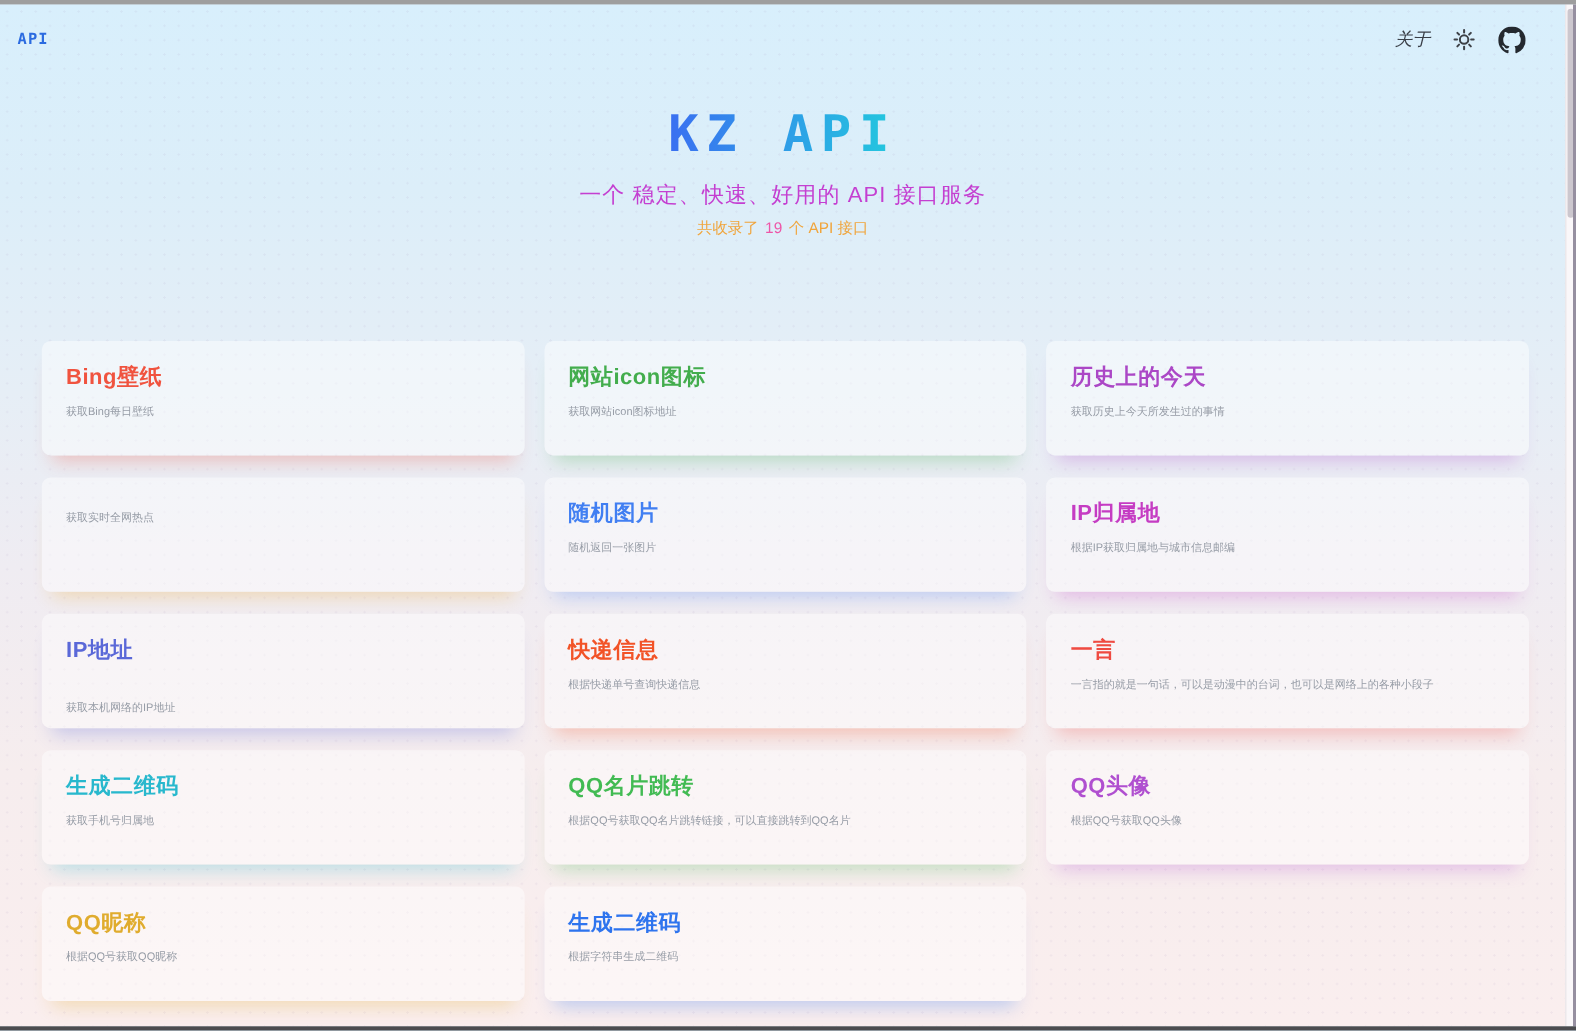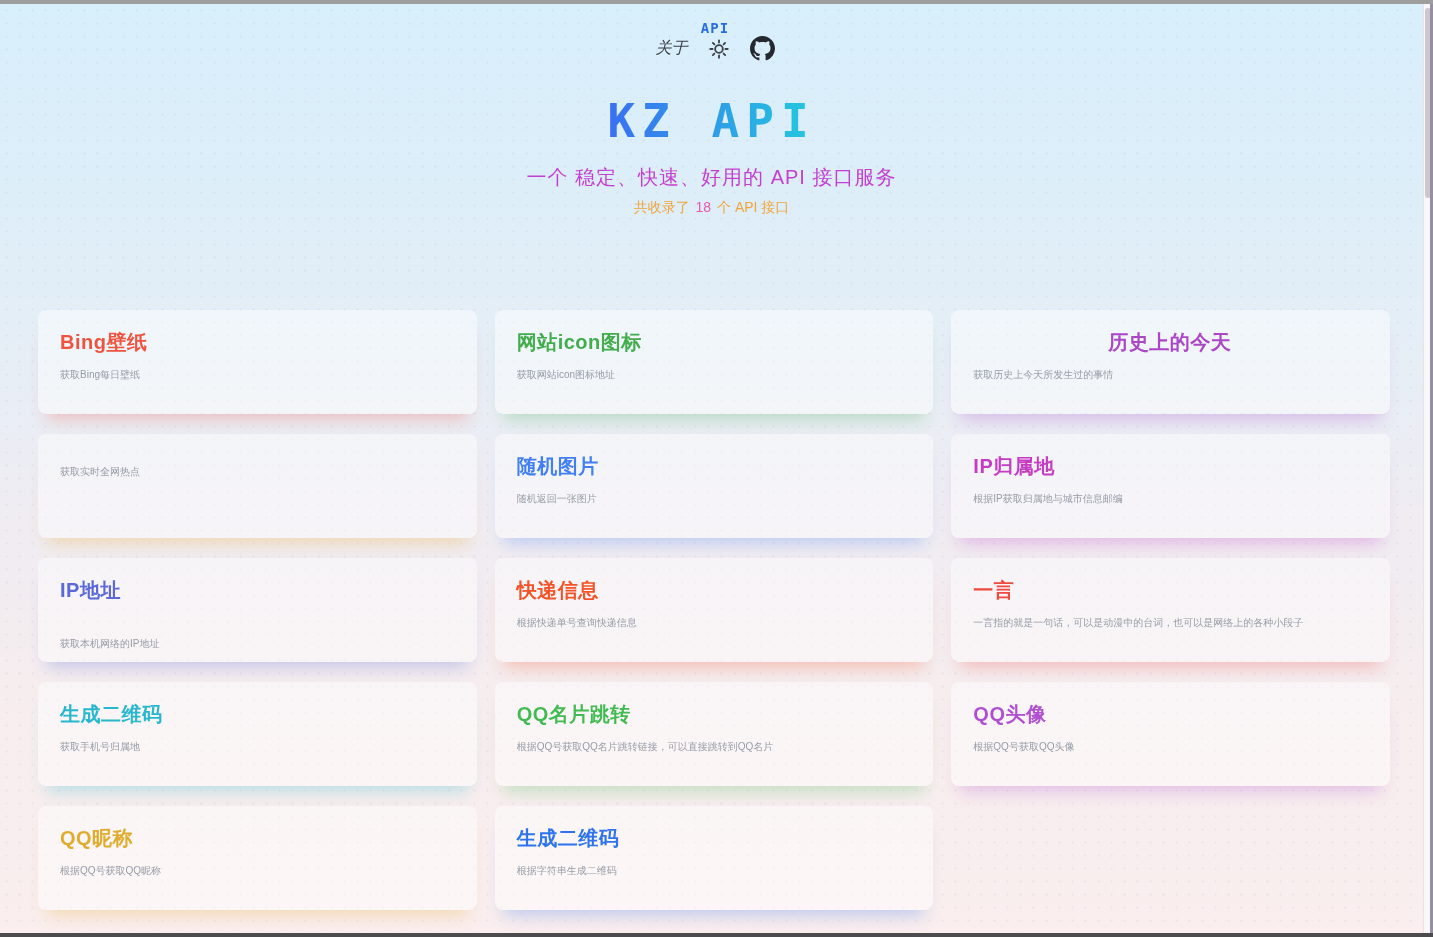--- a/index.html
+++ b/index.html
@@ -42,21 +42,21 @@
   .page::after {
     content: ""; position: absolute; inset: 0; pointer-events: none;
     background-image: radial-gradient(rgba(160,140,180,0.10) 1px, transparent 1.2px);
     background-size: 13px 13px;
   }
 
   
   header {
     position: relative; z-index: 5;
     display: flex; justify-content: space-between; align-items: center;
-    padding: 16px 9px 0 16px; height: 48px; flex-direction: column;
+    padding: 16px 36px 0 16px; height: 48px;
   }
   .logo {
     font-family: "DejaVu Sans Mono", monospace;
     font-weight: bold; font-size: 14px; letter-spacing: 1px;
     color: #2b6be0; cursor: pointer;
   }
   .nav-right { display: flex; align-items: center; gap: 20px; }
   .about-link { font-size: 16px; color: #3a3f47; text-decoration: none; cursor: pointer; font-style: italic; }
   .icon-btn { display: inline-flex; align-items: center; cursor: pointer; color: #3d4147; }
 
@@ -121,35 +121,35 @@
           <path d="M8 0C3.58 0 0 3.58 0 8c0 3.54 2.29 6.53 5.47 7.59.4.07.55-.17.55-.38 0-.19-.01-.82-.01-1.49-2.01.37-2.53-.49-2.69-.94-.09-.23-.48-.94-.82-1.13-.28-.15-.68-.52-.01-.53.63-.01 1.08.58 1.23.82.72 1.21 1.87.87 2.33.66.07-.52.28-.87.51-1.07-1.78-.2-3.64-.89-3.64-3.95 0-.87.31-1.59.82-2.15-.08-.2-.36-1.02.08-2.12 0 0 .67-.21 2.2.82.64-.18 1.32-.27 2-.27s1.36.09 2 .27c1.53-1.04 2.2-.82 2.2-.82.44 1.1.16 1.92.08 2.12.51.56.82 1.27.82 2.15 0 3.07-1.87 3.75-3.65 3.95.29.25.54.73.54 1.48 0 1.07-.01 1.93-.01 2.2 0 .21.15.46.55.38A8.01 8.01 0 0 0 16 8c0-4.42-3.58-8-8-8z"></path>
         </svg>
       </span>
     </div>
   </header>
 
   <section class="hero">
     <h1 id="hero-title" style="background-image: linear-gradient(90deg, rgb(58, 111, 241), rgb(35, 201, 222));">KZ API</h1>
     <p class="subtitle" id="hero-subtitle" style="color: rgb(196, 63, 209);">一个 稳定、快速、好用的 API 接口服务</p>
     <p class="count" id="hero-count" style="color: rgb(240, 165, 60);">
-      <span>共收录了 </span><span class="num" id="count-num" style="color: rgb(238, 86, 168);">18</span><span> 个 API 接口</span>
+      <span>共收录了 </span><span class="num" id="count-num" style="color: rgb(238, 86, 168);">19</span><span> 个 API 接口</span>
     </p>
   </section>
 
   <main class="grid" id="cards-grid">
       <article class="card" style="background: rgba(255, 255, 255, 0.45); box-shadow: rgba(240, 83, 63, 0.3) 0px 14px 16px -9px;">
     <h2 class="card-title" style="color: rgb(240, 83, 63);">Bing壁纸</h2>
     <p class="card-desc" style="color: rgb(150, 156, 166);">获取Bing每日壁纸</p>
   </article>
       <article class="card" style="background: rgba(255, 255, 255, 0.45); box-shadow: rgba(67, 173, 77, 0.3) 0px 14px 16px -9px;">
     <h2 class="card-title" style="color: rgb(67, 173, 77);">网站icon图标</h2>
     <p class="card-desc" style="color: rgb(150, 156, 166);">获取网站icon图标地址</p>
   </article>
       <article class="card" style="background: rgba(255, 255, 255, 0.45); box-shadow: rgba(171, 71, 198, 0.3) 0px 14px 16px -9px;">
-    <h2 class="card-title" style="color: rgb(171, 71, 198); text-align: center;">历史上的今天</h2>
+    <h2 class="card-title" style="color: rgb(171, 71, 198);">历史上的今天</h2>
     <p class="card-desc" style="color: rgb(150, 156, 166);">获取历史上今天所发生过的事情</p>
   </article>
       <article class="card" style="background: rgba(255, 255, 255, 0.45); box-shadow: rgba(236, 164, 33, 0.3) 0px 14px 16px -9px;">
     <p class="card-desc" style="color: rgb(150, 156, 166);">获取实时全网热点</p>
   </article>
       <article class="card" style="background: rgba(255, 255, 255, 0.45); box-shadow: rgba(65, 127, 242, 0.3) 0px 14px 16px -9px;">
     <h2 class="card-title" style="color: rgb(65, 127, 242);">随机图片</h2>
     <p class="card-desc" style="color: rgb(150, 156, 166);">随机返回一张图片</p>
   </article>
       <article class="card" style="background: rgba(255, 255, 255, 0.45); box-shadow: rgba(197, 60, 195, 0.3) 0px 14px 16px -9px;">

